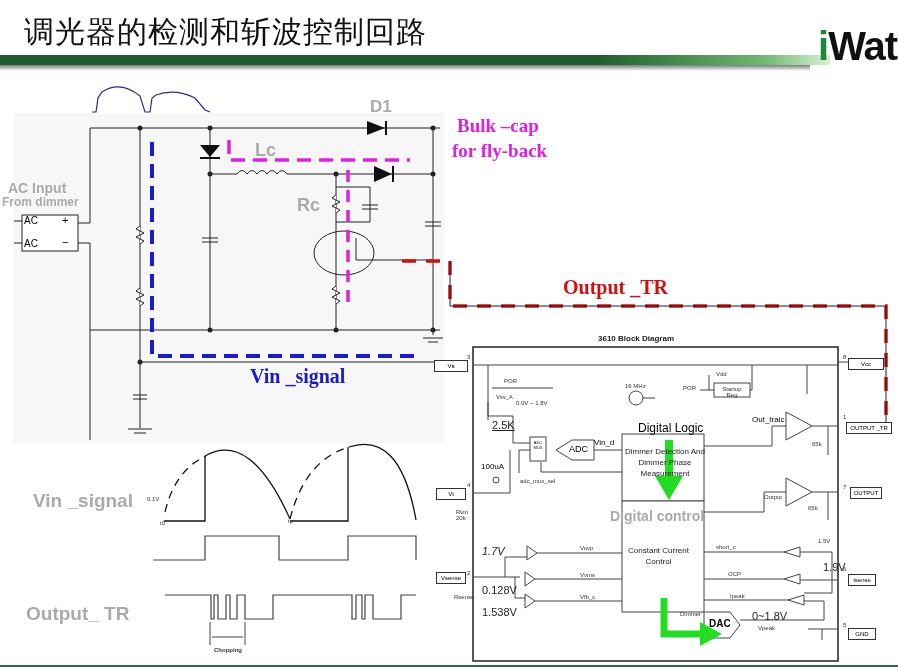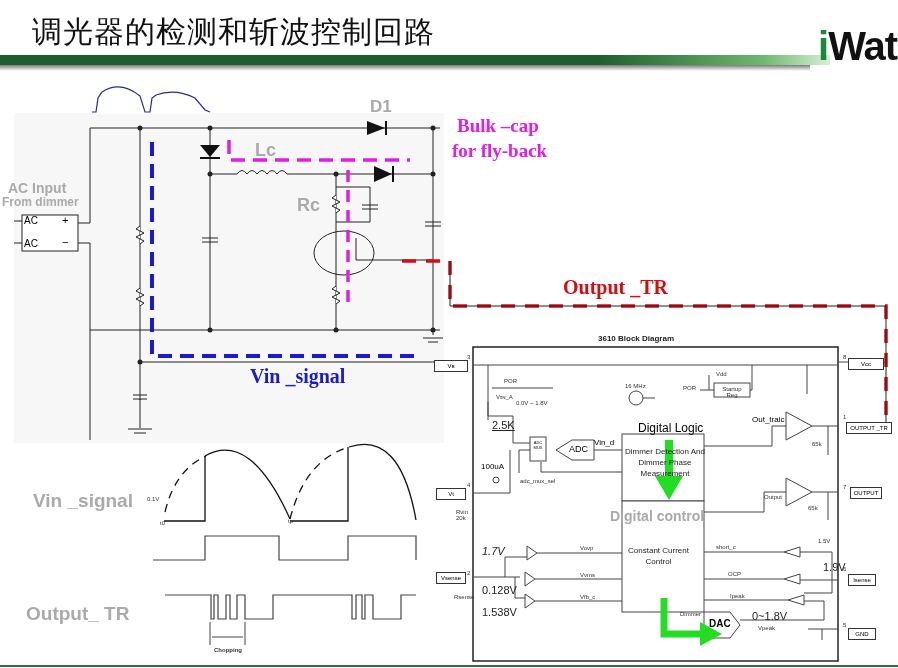--- a/index.html
+++ b/index.html
@@ -1,17 +1,17 @@
 <!DOCTYPE html>
 <html><head>
 <meta charset="utf-8">
 <style>
   html,body{margin:0;padding:0;background:#fff;}
   body{width:898px;height:668px;position:relative;overflow:hidden;font-family:"Liberation Sans",sans-serif;}
-  .title{position:absolute;left:24px;top:12px;font-family:"DejaVu Sans",sans-serif;font-size:30px;color:#111;letter-spacing:1px;margin-left:8px;}
+  .title{position:absolute;left:24px;top:12px;font-family:"DejaVu Sans",sans-serif;font-size:30px;color:#111;letter-spacing:1px;}
   .bar{position:absolute;left:0;top:55px;width:830px;height:10px;background:linear-gradient(to right,#1e5e2e 0%,#1e5e2e 72%,#6fb86f 92%,#d8f0d8 100%);}
   .bar-shadow{position:absolute;left:0;top:65px;width:810px;height:6px;background:linear-gradient(to bottom,#222,#fff);opacity:.6;}
   .logo{position:absolute;left:818px;top:24px;font-size:40px;font-weight:bold;color:#111;letter-spacing:-1px;}
   .logo .i{color:#1a8a3a;}
   svg{position:absolute;left:0;top:0;}
   .lbl{position:absolute;white-space:nowrap;}
   .gray-bold{color:#aaa;font-weight:bold;}
   .mag{color:#e020e0;font-family:"Liberation Serif",serif;font-weight:bold;font-size:19px;}
   .red{color:#d01010;font-family:"Liberation Serif",serif;font-weight:bold;font-size:20px;}
   .blue{color:#1a1ad0;font-family:"Liberation Serif",serif;font-weight:bold;font-size:20px;}

